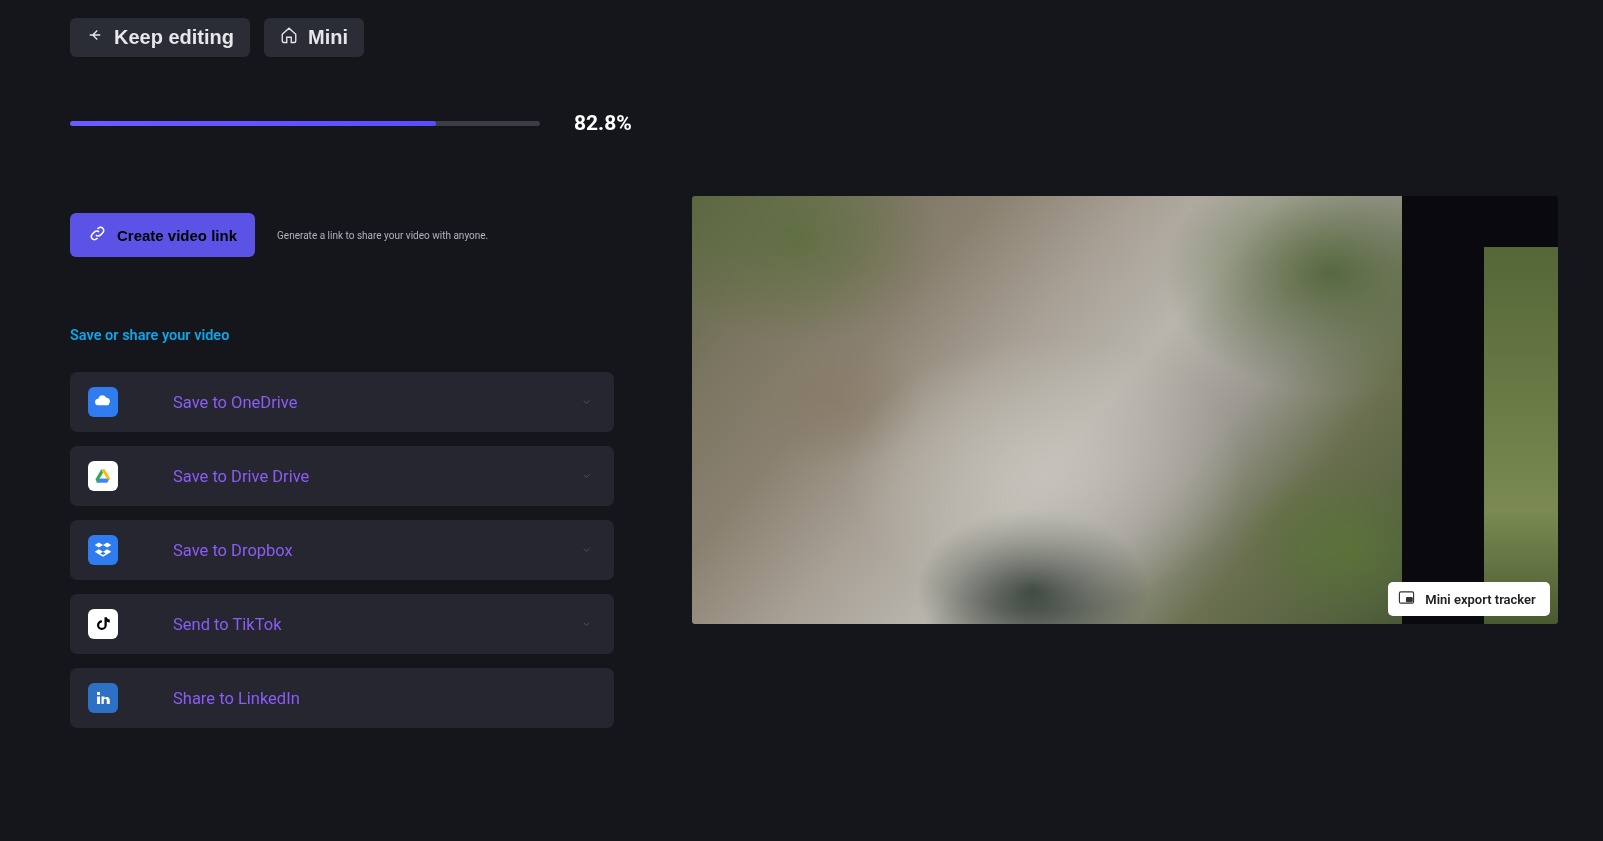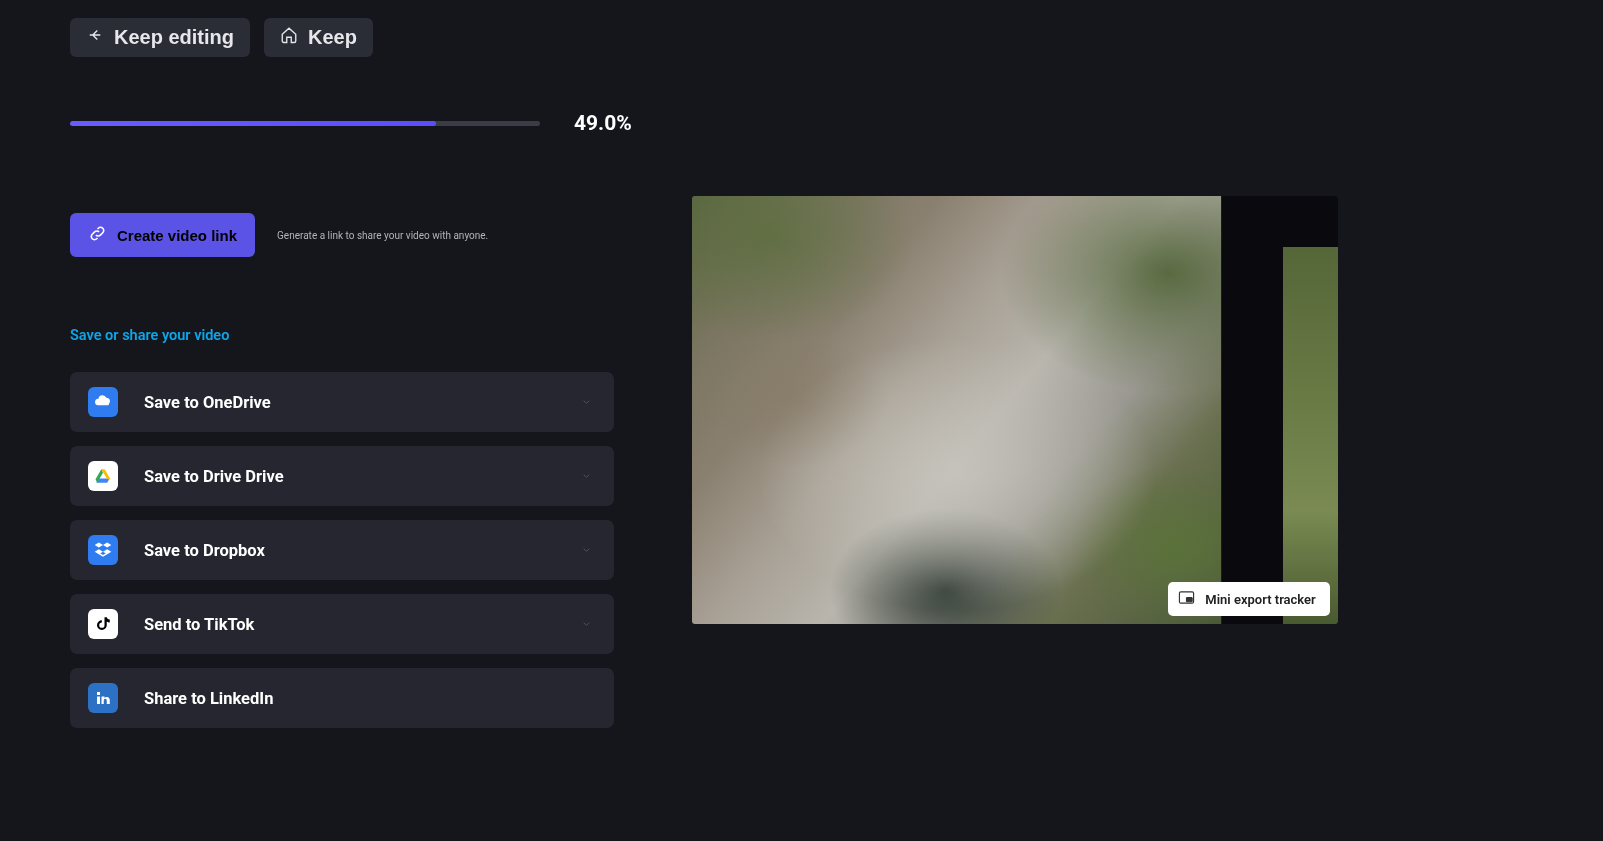--- a/index.html
+++ b/index.html
@@ -125,39 +125,40 @@
     width: 30px;
     height: 30px;
     border-radius: 6px;
     display: flex;
     align-items: center;
     justify-content: center;
     flex-shrink: 0;
   }
   .share-label {
     font-size: 16.5px;
-    font-weight: 700;
-    color: #ffffff;
+    font-weight: 400;
+    color: #8b5cf6;
+    margin-left: 29px;
   }
   .share-chevron {
     position: absolute;
     right: 22px;
     top: 50%;
     transform: translateY(-50%);
     opacity: 0.35;
   }
   .share-chevron svg { width: 11px; height: 11px; stroke: #aaa; fill: none; stroke-width: 2; }
 
   .right-panel {
     flex: 1;
     padding-top: 178px;
     position: relative;
   }
   .preview {
-    width: 646px;
+    width: 866px;
     height: 428px;
     background: #1a1b22;
     border-radius: 3px;
     position: relative;
     overflow: hidden;
   }
   .preview-content {
     position: absolute;
     inset: 0;
     width: 82%;
@@ -221,30 +222,30 @@
             </svg>
         </span>
         <span>Keep editing</span>
       </button>
       <button class="btn">
         <span>
           <svg viewBox="0 0 24 24">
               <path d="M3 11l9-8 9 8v9a2 2 0 0 1-2 2h-4v-7h-6v7H5a2 2 0 0 1-2-2z"></path>
             </svg>
         </span>
-        <span>Keep</span>
+        <span>Mini</span>
       </button>
     </div>
 
 
     <div class="progress-row">
       <div class="progress-track">
         <div class="progress-fill" id="progress-fill" style="width: 77.9%;"></div>
       </div>
-      <div class="progress-text">49.0%</div>
+      <div class="progress-text">82.8%</div>
     </div>
 
     <div class="link-row">
       <button class="primary-btn">
         <span>
           <svg viewBox="0 0 24 24">
               <path d="M10 14a4 4 0 0 0 5.66 0l3-3a4 4 0 1 0-5.66-5.66l-1 1M14 10a4 4 0 0 0-5.66 0l-3 3a4 4 0 1 0 5.66 5.66l1-1"></path>
             </svg>
         </span>
         <span>Create video link</span>

